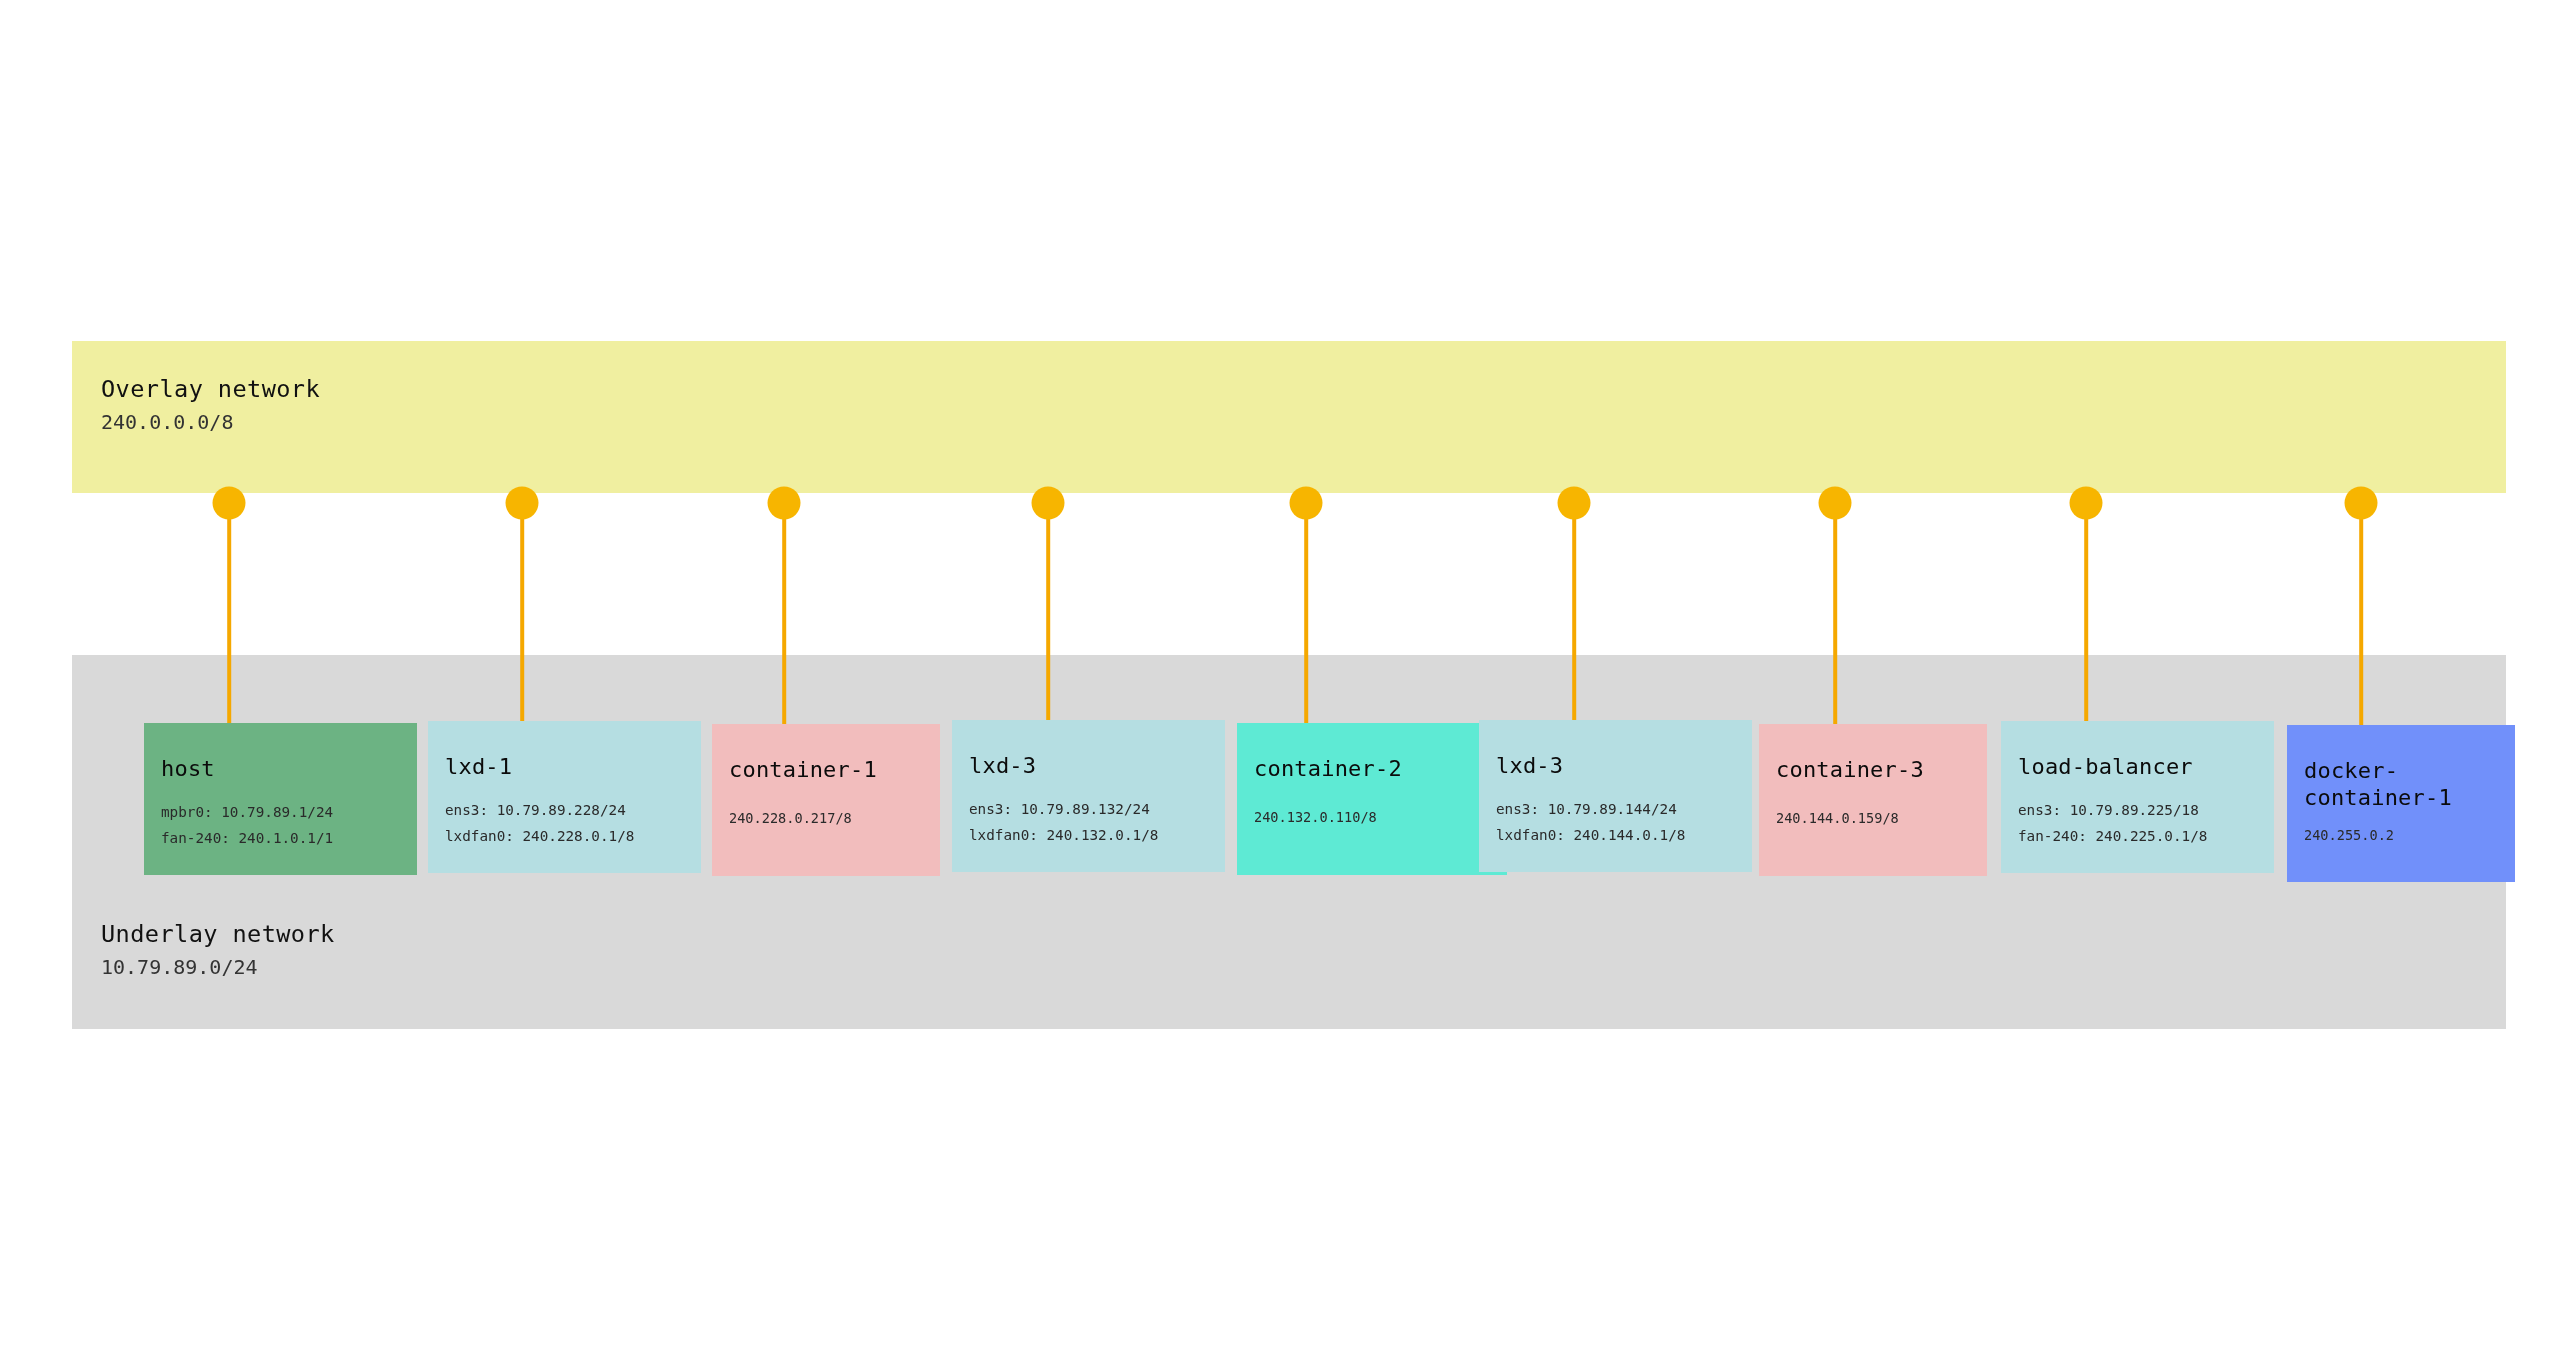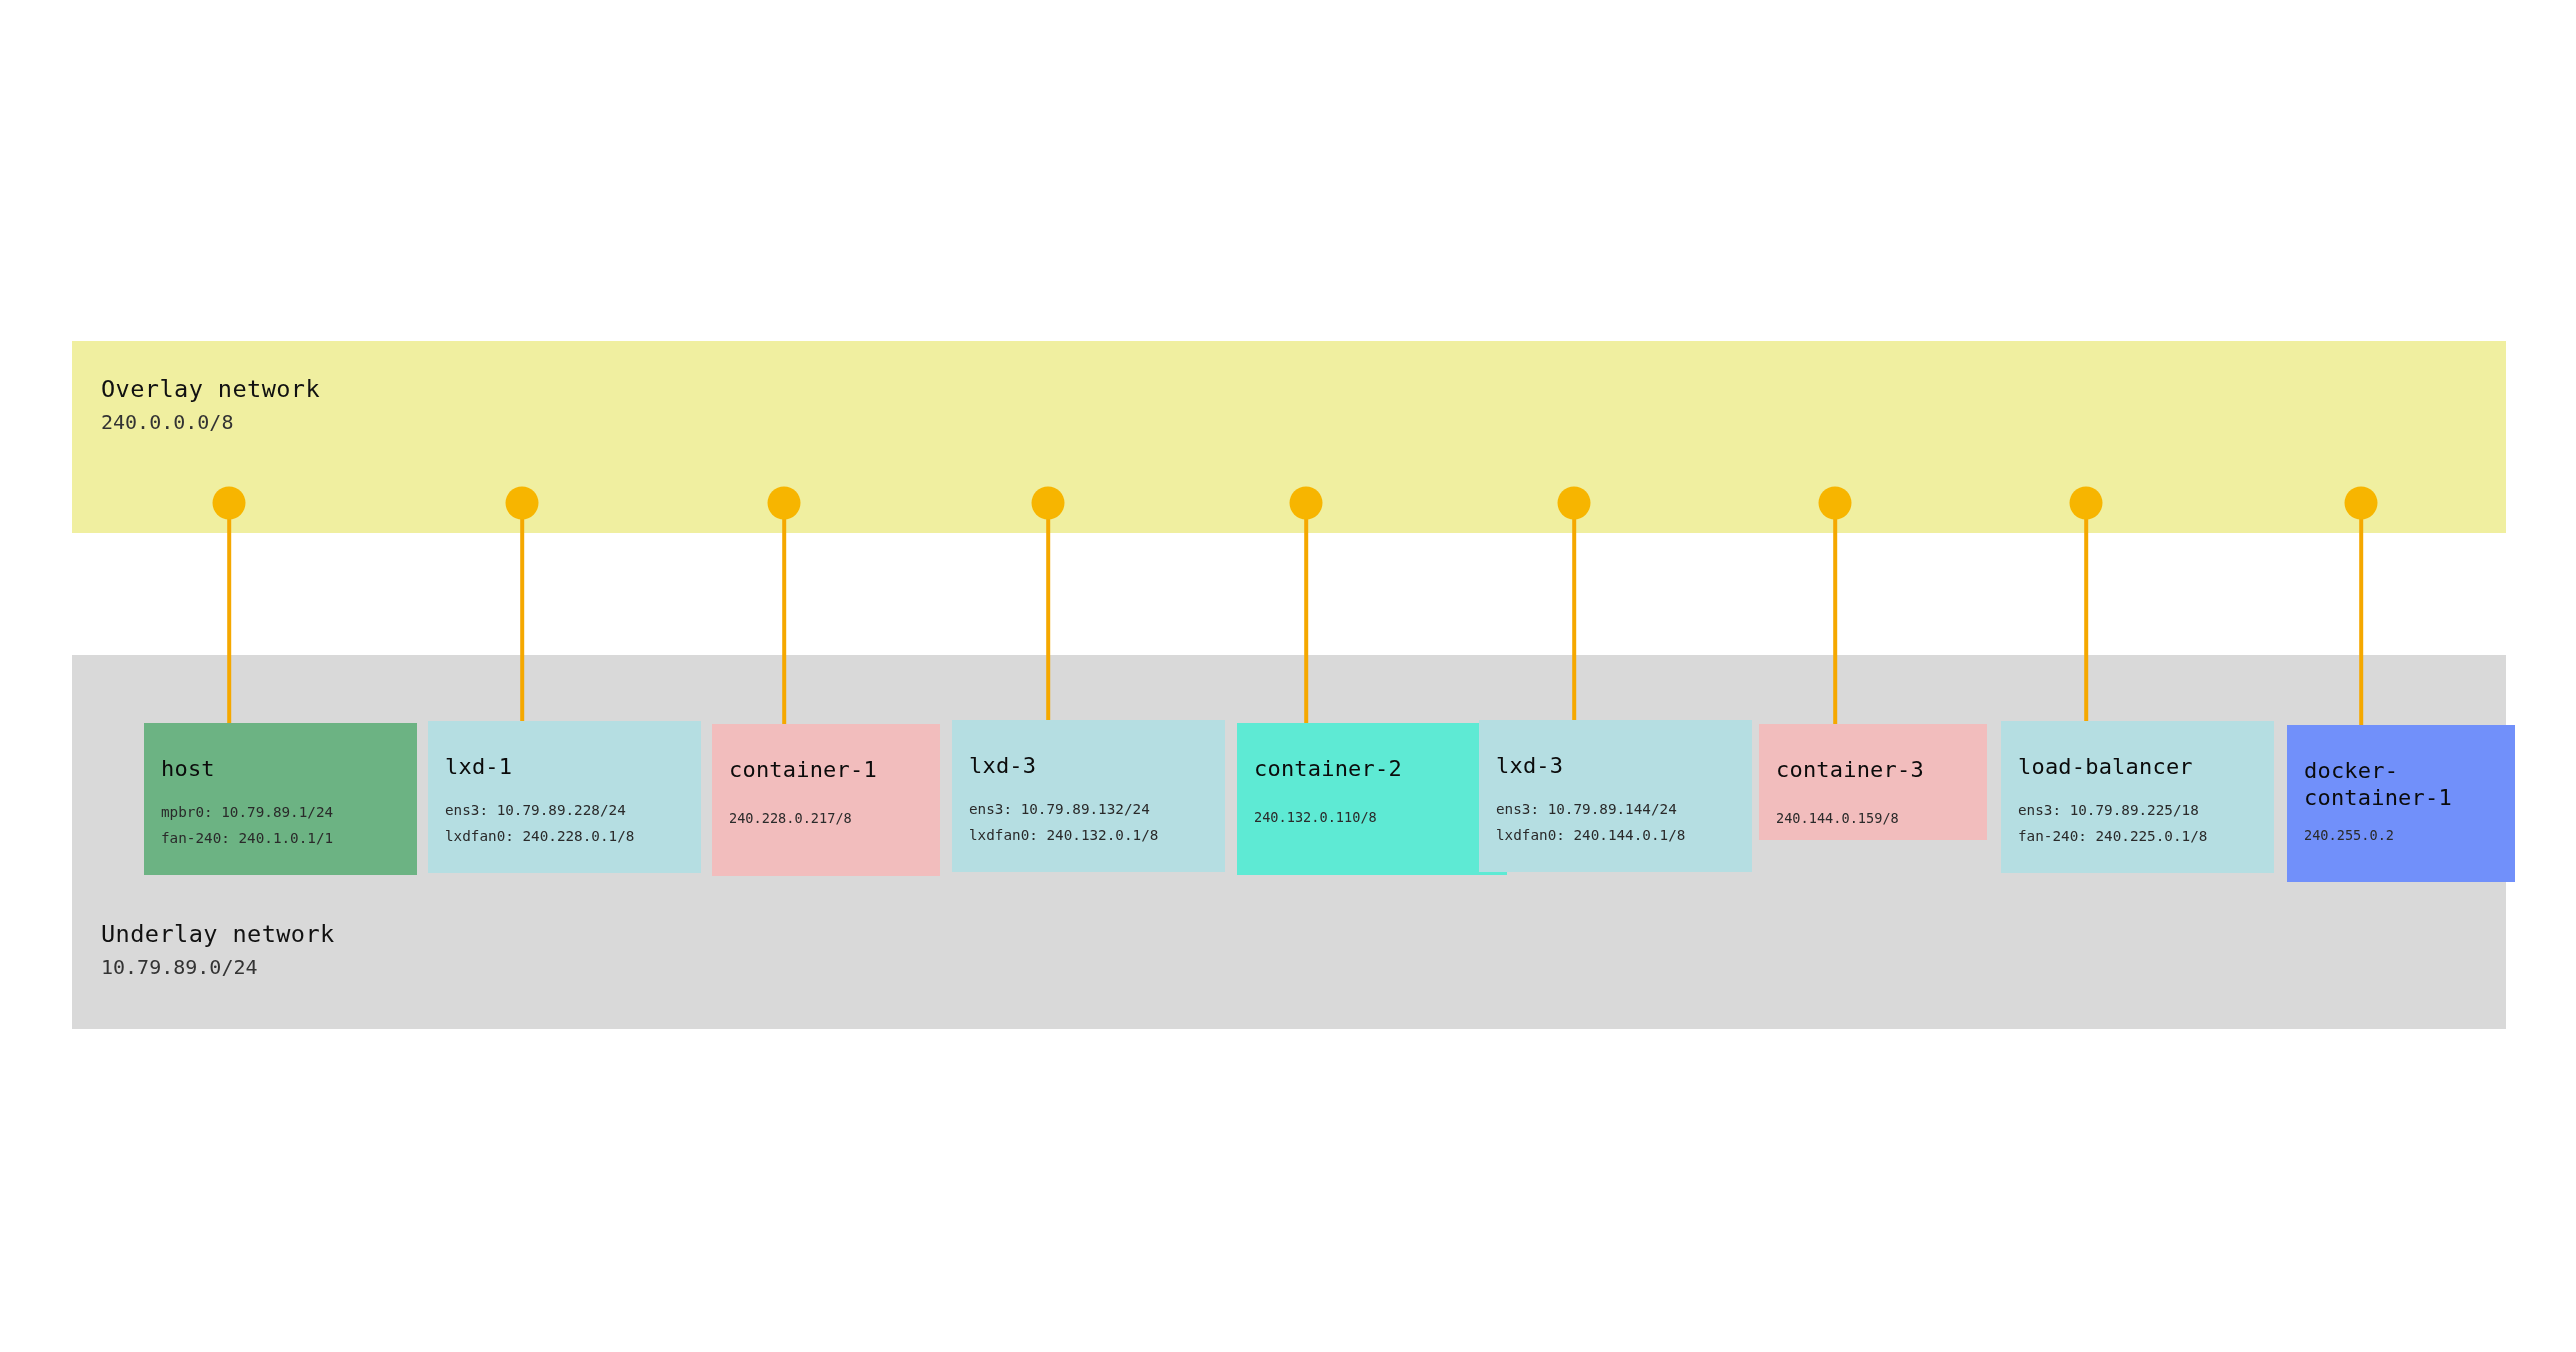--- a/index.html
+++ b/index.html
@@ -23,21 +23,21 @@
   }
 
   
   .band {
     position: absolute;
     left: 72px;
     width: 2434px;
   }
   #overlay-band {
     top: 341px;
-    height: 192px;
+    height: 152px;
     background: #f0efa0;
   }
   #underlay-band {
     top: 655px;
     height: 374px;
     background: #d9d9d9;
   }
 
   .band-label {
     position: absolute;
@@ -187,21 +187,21 @@
           <div class="node-line">240.132.0.110/8</div>
         </div>
       </div>
       <div class="node" style="left: 1437px; top: 720px; width: 273px; height: 152px; background: rgb(181, 222, 226);">
         <div class="node-title">lxd-3</div>
         <div class="node-lines">
           <div class="node-line">ens3: 10.79.89.144/24</div>
           <div class="node-line">lxdfan0: 240.144.0.1/8</div>
         </div>
       </div>
-      <div class="node compact" style="left: 1717px; top: 724px; width: 228px; height: 116px; background: rgb(242, 189, 189);">
+      <div class="node compact" style="left: 1717px; top: 724px; width: 228px; height: 152px; background: rgb(242, 189, 189);">
         <div class="node-title">container-3</div>
         <div class="node-lines">
           <div class="node-line">240.144.0.159/8</div>
         </div>
       </div>
       <div class="node" style="left: 1959px; top: 721px; width: 273px; height: 152px; background: rgb(181, 222, 226);">
         <div class="node-title">load-balancer</div>
         <div class="node-lines">
           <div class="node-line">ens3: 10.79.89.225/18</div>
           <div class="node-line">fan-240: 240.225.0.1/8</div>

